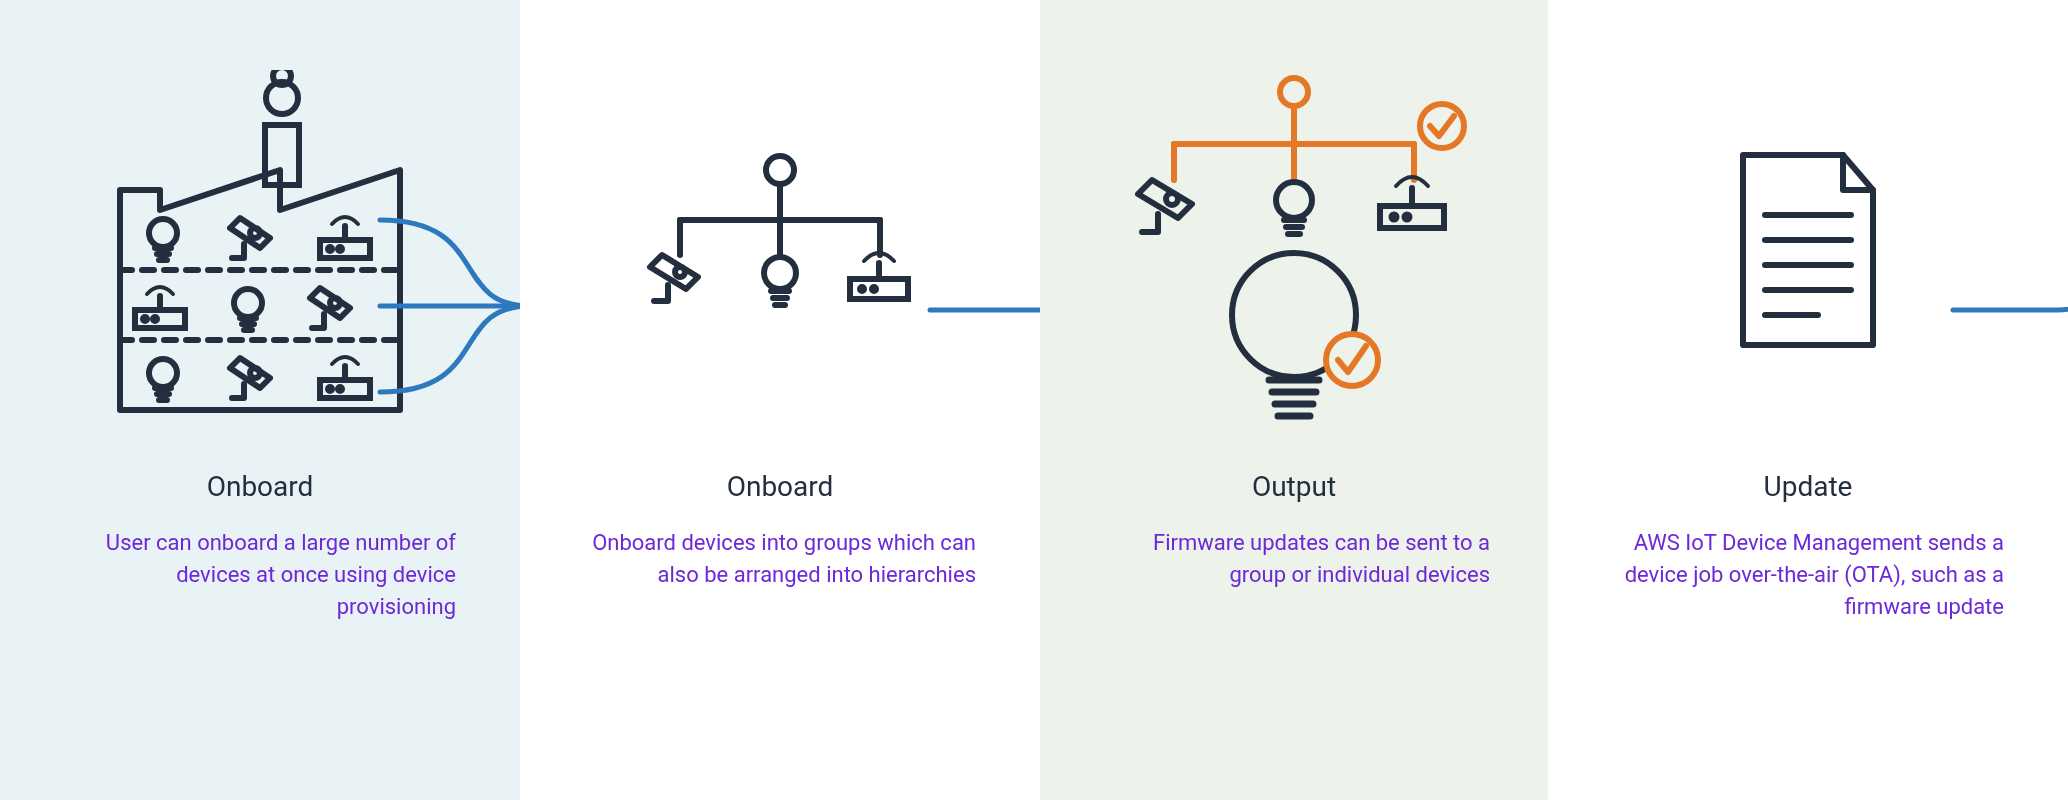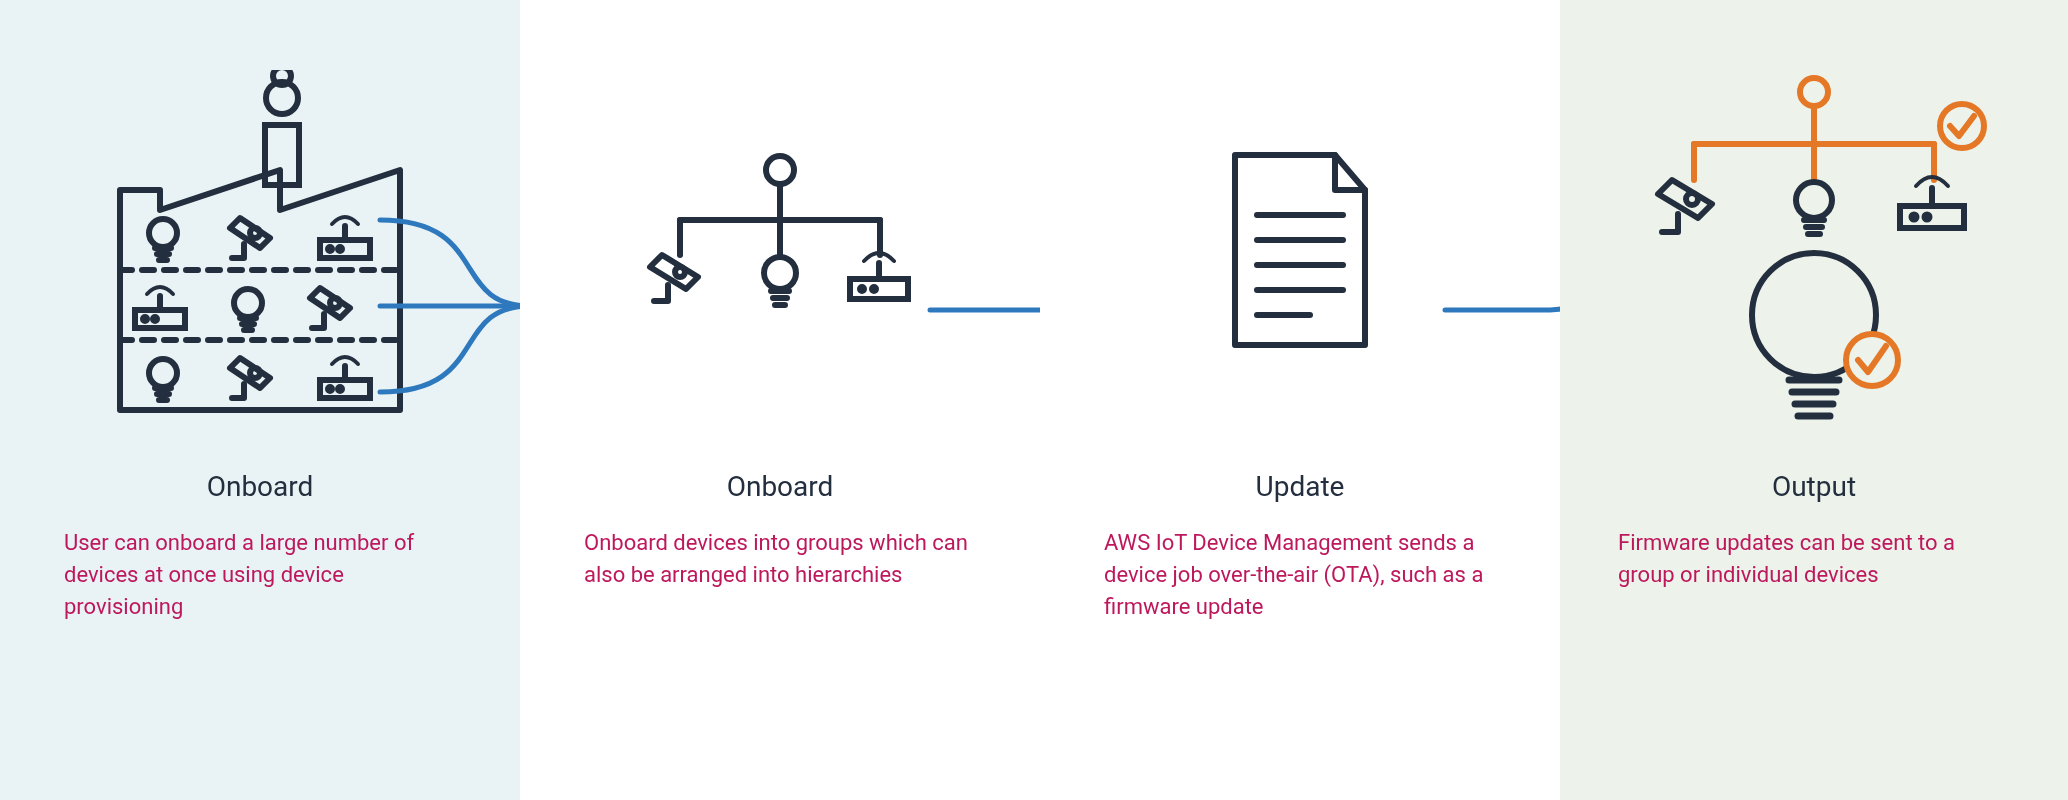--- a/index.html
+++ b/index.html
@@ -37,22 +37,22 @@
   .title {
     font-size: 28px;
     color: #232f3e;
     font-weight: 400;
     margin-top: 30px;
     margin-bottom: 24px;
   }
   .desc {
     font-size: 22px;
     line-height: 1.45;
-    color: #be185d;
-    text-align: left;
+    color: #6d28d9;
+    text-align: right;
     max-width: 440px;
     padding: 0 24px;
     font-weight: 400;
   }
   .arrow-area {
     position: absolute;
     top: 200px;
     pointer-events: none;
   }
   svg line, svg polyline, svg path { stroke-linecap: round; stroke-linejoin: round; }
@@ -180,20 +180,73 @@
     <div class="desc">Onboard devices into groups which can also be arranged into hierarchies</div>
 
     <svg class="arrow-area" style="left:405px; top:290px;" width="230" height="40" viewBox="0 0 230 40">
       <g fill="none" stroke="#2e79bd" stroke-width="5">
         <line x1="5" y1="20" x2="215" y2="20"></line>
         <polyline points="198,6 218,20 198,34"></polyline>
       </g>
     </svg>
   </div>
 
+  <div class="step step-output">
+    <div class="illus">
+      <svg width="360" height="360" viewBox="0 0 360 360">
+
+        <g fill="none" stroke="#e47826" stroke-width="6">
+          <circle cx="180" cy="22" r="14"></circle>
+          <line x1="180" y1="36" x2="180" y2="74"></line>
+          <line x1="60" y1="74" x2="300" y2="74"></line>
+          <line x1="60" y1="74" x2="60" y2="110"></line>
+          <line x1="180" y1="74" x2="180" y2="110"></line>
+          <line x1="300" y1="74" x2="300" y2="110"></line>
+
+          <circle cx="328" cy="56" r="22" fill="#edf2ea"></circle>
+          <polyline points="316,56 325,66 340,46"></polyline>
+        </g>
+
+        <g fill="none" stroke="#232f3e" stroke-width="6">
+
+          <g transform="translate(24,110)">
+            <path d="M0 14 L14 0 L54 24 L40 38 Z"></path>
+              <circle cx="34" cy="19" r="6"></circle>
+              <path d="M20 34 L20 52 L4 52"></path>
+          </g>
+
+          <g transform="translate(158,110)">
+            <circle cx="22" cy="20" r="18"></circle>
+              <path d="M12 40 h20 M14 47 h16 M16 54 h12"></path>
+          </g>
+
+          <g transform="translate(266,110)">
+            <rect x="0" y="26" width="64" height="22"></rect>
+              <path d="M32 26 L32 8"></path>
+              <path d="M16 6 q16 -18 32 0" stroke-width="4"></path>
+              <circle cx="14" cy="37" r="2.5" fill="#232f3e"></circle>
+              <circle cx="27" cy="37" r="2.5" fill="#232f3e"></circle>
+          </g>
+
+          <g transform="translate(110,180)">
+            <circle cx="70" cy="65" r="62"></circle>
+            <path d="M45 130 h50 M48 142 h44 M51 154 h38 M54 166 h32" stroke-width="7"></path>
+          </g>
+        </g>
+
+        <g fill="none" stroke="#e47826" stroke-width="6">
+          <circle cx="238" cy="290" r="26" fill="#edf2ea"></circle>
+          <polyline points="224,290 234,302 252,276"></polyline>
+        </g>
+      </svg>
+    </div>
+    <div class="title">Output</div>
+    <div class="desc">Firmware updates can be sent to a group or individual devices</div>
+  </div>
+
   <div class="step step-update">
     <div class="illus">
       <svg width="170" height="210" viewBox="0 0 170 210">
         <g fill="none" stroke="#232f3e" stroke-width="6">
           <path d="M20 10 L120 10 L150 45 L150 200 L20 200 Z"></path>
           <path d="M120 10 L120 45 L150 45"></path>
           <line x1="42" y1="70" x2="128" y2="70"></line>
           <line x1="42" y1="95" x2="128" y2="95"></line>
           <line x1="42" y1="120" x2="128" y2="120"></line>
           <line x1="42" y1="145" x2="128" y2="145"></line>
@@ -205,66 +258,13 @@
     <div class="desc">AWS IoT Device Management sends a device job over-the-air (OTA), such as a firmware update</div>
 
     <svg class="arrow-area" style="left:400px; top:215px;" width="250" height="120" viewBox="0 0 250 120">
       <g fill="none" stroke="#2e79bd" stroke-width="5">
         <path d="M5 95 L110 95 C170 95 155 22 235 22"></path>
         <polyline points="220,8 240,22 220,36"></polyline>
       </g>
     </svg>
   </div>
 
-  <div class="step step-output">
-    <div class="illus">
-      <svg width="360" height="360" viewBox="0 0 360 360">
-
-        <g fill="none" stroke="#e47826" stroke-width="6">
-          <circle cx="180" cy="22" r="14"></circle>
-          <line x1="180" y1="36" x2="180" y2="74"></line>
-          <line x1="60" y1="74" x2="300" y2="74"></line>
-          <line x1="60" y1="74" x2="60" y2="110"></line>
-          <line x1="180" y1="74" x2="180" y2="110"></line>
-          <line x1="300" y1="74" x2="300" y2="110"></line>
-
-          <circle cx="328" cy="56" r="22" fill="#edf2ea"></circle>
-          <polyline points="316,56 325,66 340,46"></polyline>
-        </g>
-
-        <g fill="none" stroke="#232f3e" stroke-width="6">
-
-          <g transform="translate(24,110)">
-            <path d="M0 14 L14 0 L54 24 L40 38 Z"></path>
-              <circle cx="34" cy="19" r="6"></circle>
-              <path d="M20 34 L20 52 L4 52"></path>
-          </g>
-
-          <g transform="translate(158,110)">
-            <circle cx="22" cy="20" r="18"></circle>
-              <path d="M12 40 h20 M14 47 h16 M16 54 h12"></path>
-          </g>
-
-          <g transform="translate(266,110)">
-            <rect x="0" y="26" width="64" height="22"></rect>
-              <path d="M32 26 L32 8"></path>
-              <path d="M16 6 q16 -18 32 0" stroke-width="4"></path>
-              <circle cx="14" cy="37" r="2.5" fill="#232f3e"></circle>
-              <circle cx="27" cy="37" r="2.5" fill="#232f3e"></circle>
-          </g>
-
-          <g transform="translate(110,180)">
-            <circle cx="70" cy="65" r="62"></circle>
-            <path d="M45 130 h50 M48 142 h44 M51 154 h38 M54 166 h32" stroke-width="7"></path>
-          </g>
-        </g>
-
-        <g fill="none" stroke="#e47826" stroke-width="6">
-          <circle cx="238" cy="290" r="26" fill="#edf2ea"></circle>
-          <polyline points="224,290 234,302 252,276"></polyline>
-        </g>
-      </svg>
-    </div>
-    <div class="title">Output</div>
-    <div class="desc">Firmware updates can be sent to a group or individual devices</div>
-  </div>
-
 </div>
 
 </body></html>

